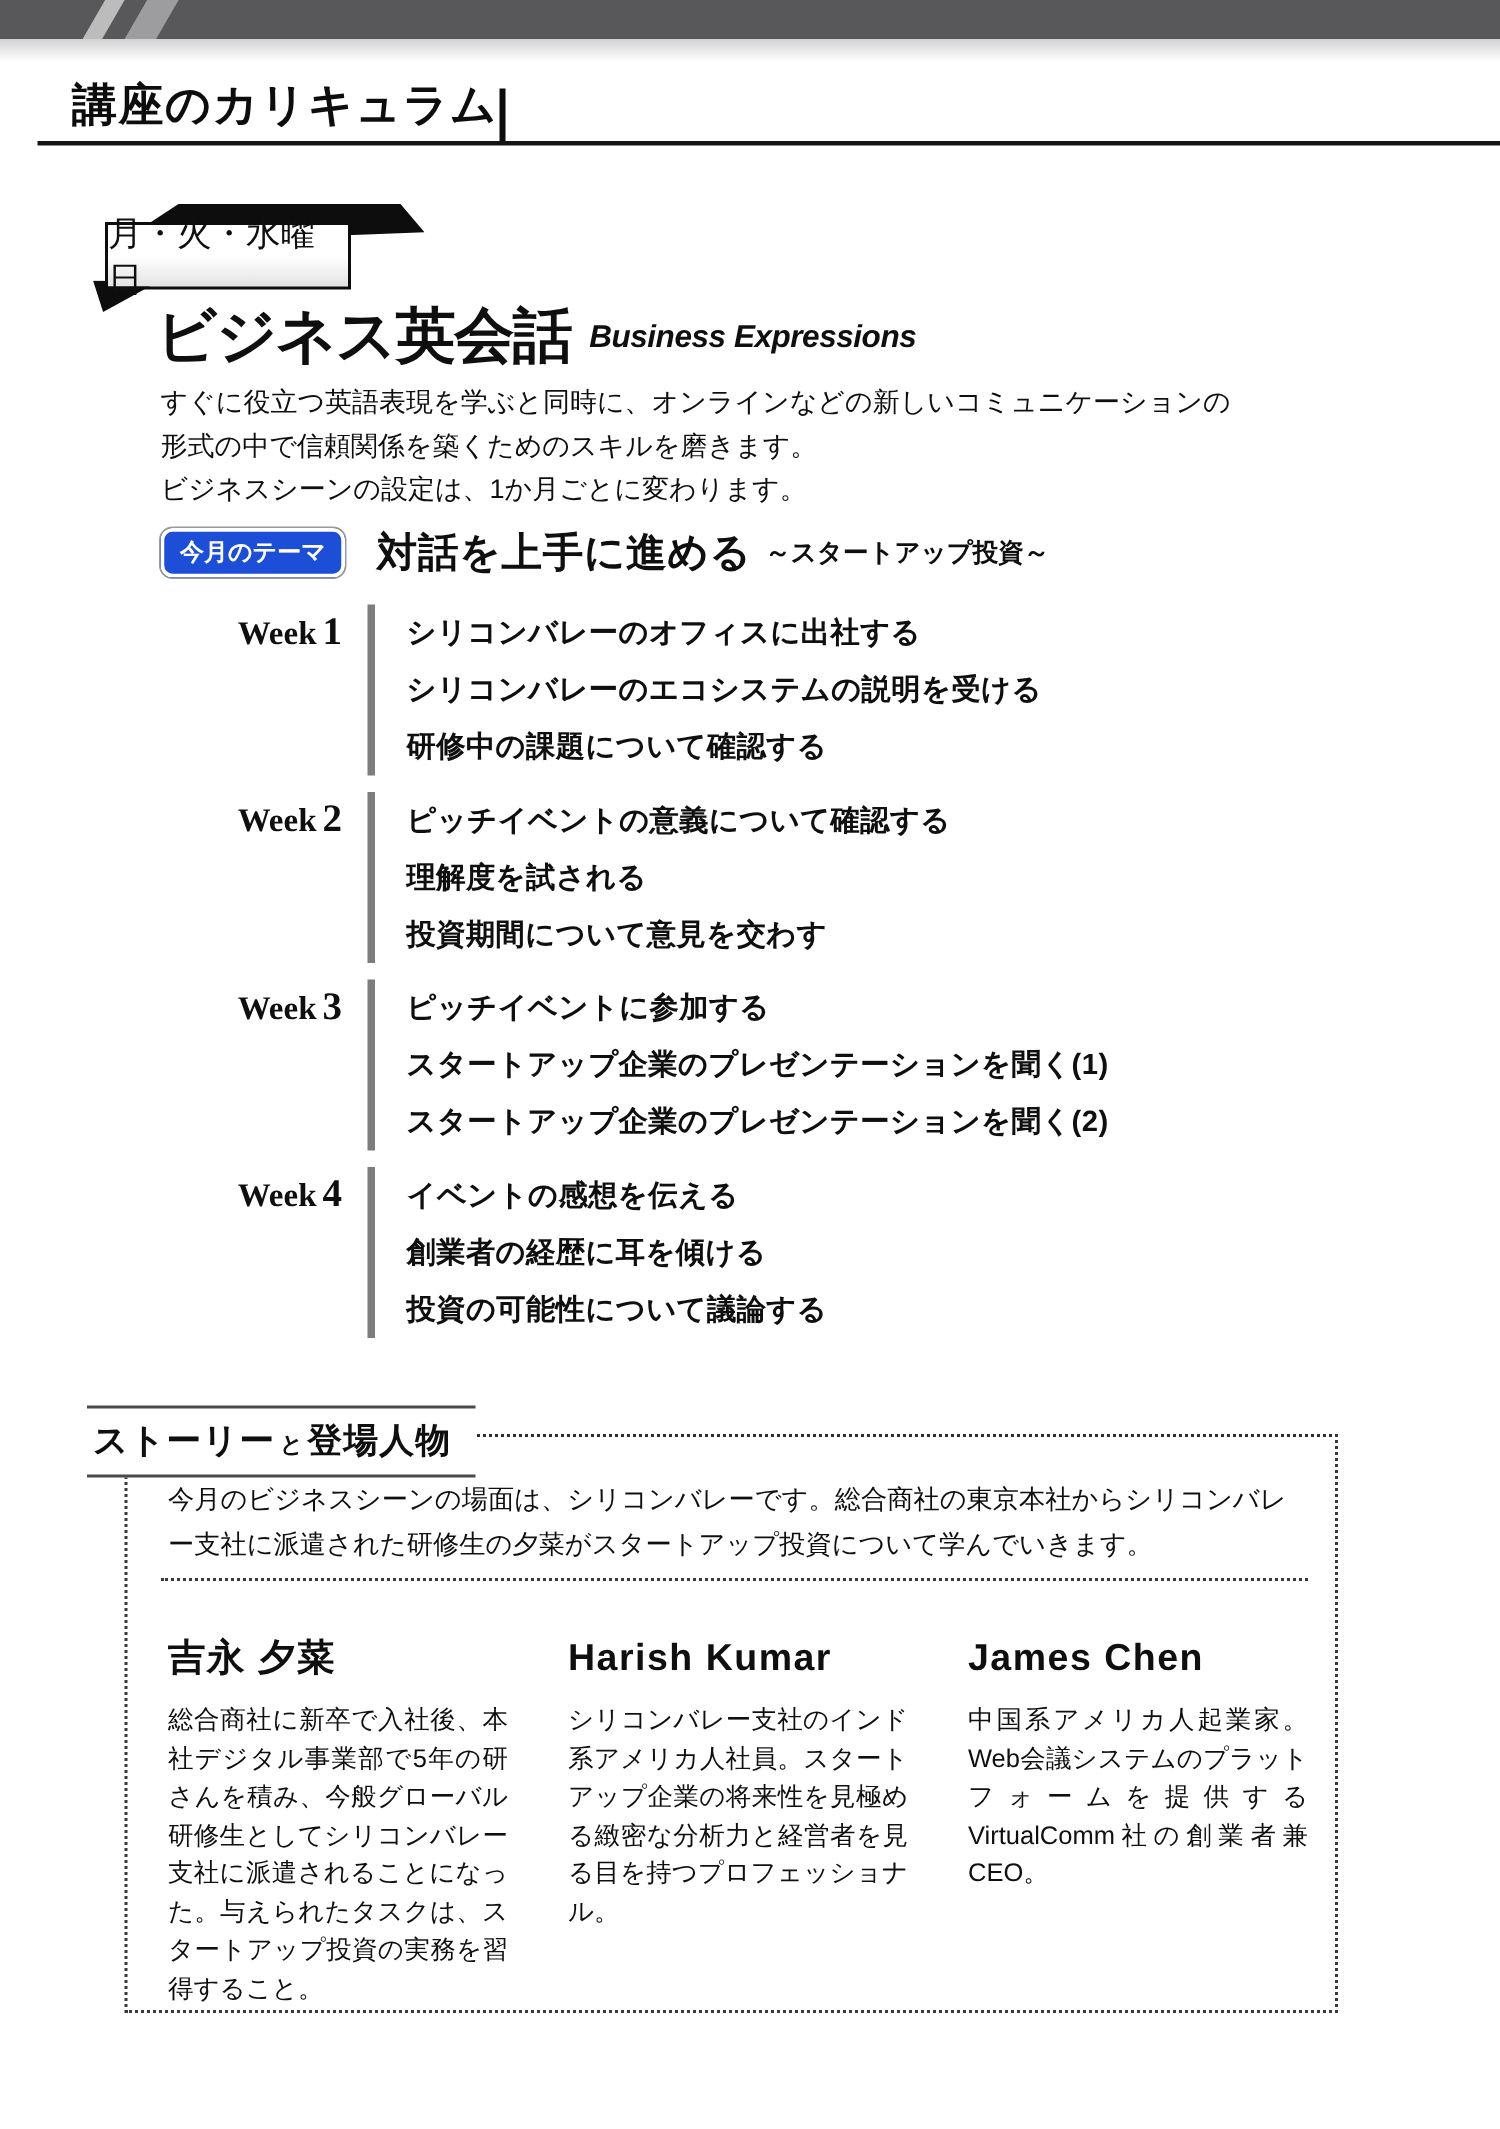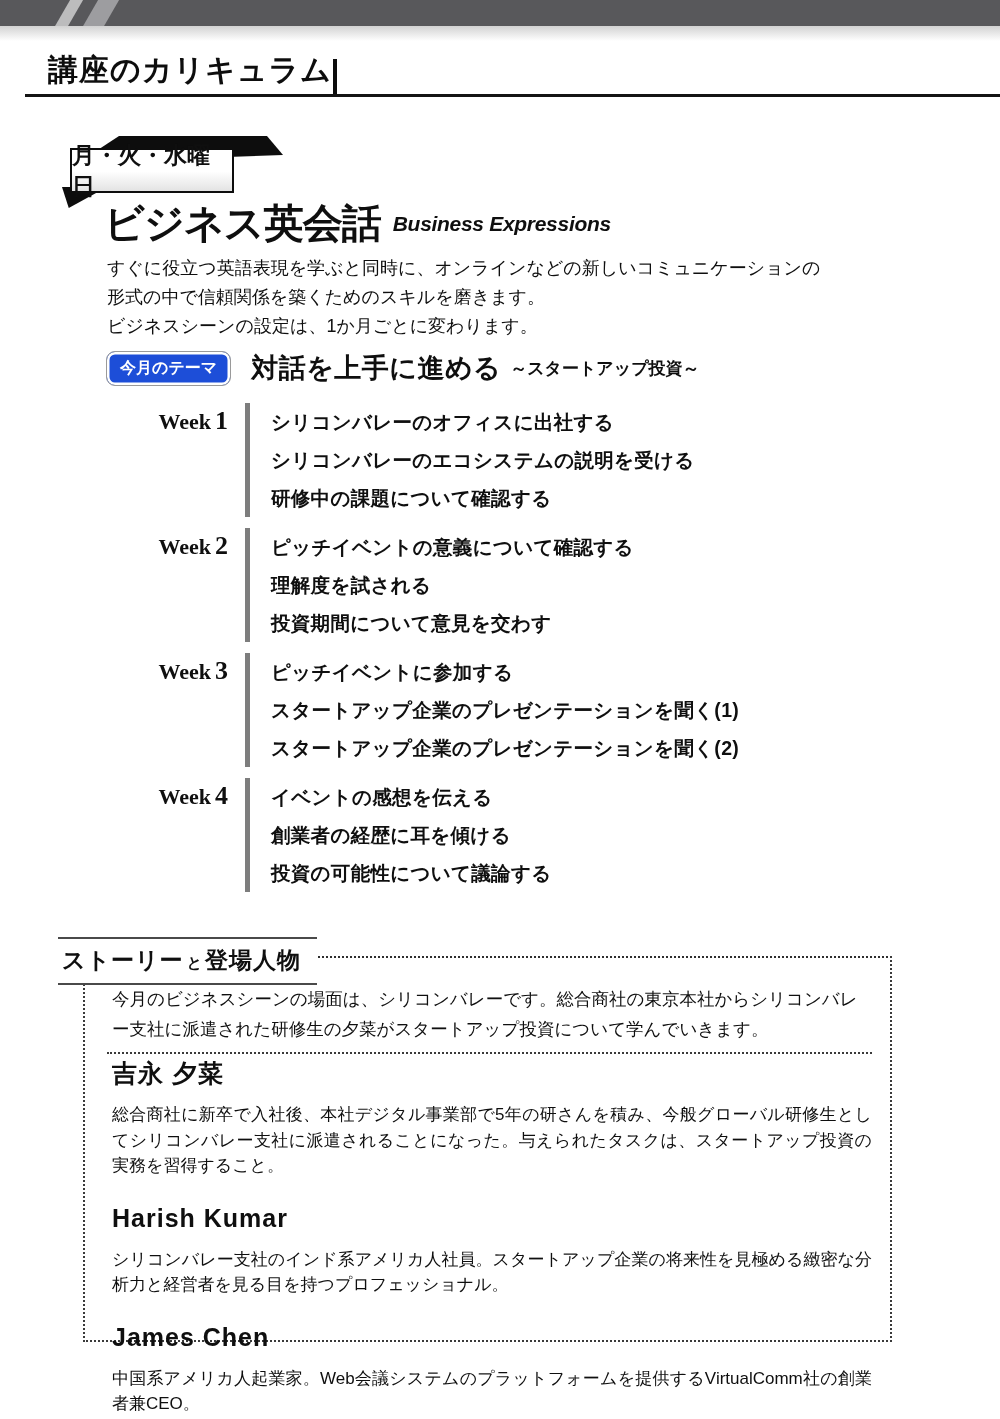--- a/index.html
+++ b/index.html
@@ -20,21 +20,21 @@
   .header-tick{position:absolute;left:333px;top:59px;width:4px;height:37px;background:#0d0d0d;}
   .header-rule{position:absolute;left:25px;right:0;top:94px;border-top:3px solid #141414;}
   
   .ribbon-fold-top{position:absolute;left:85px;top:136px;width:200px;height:21px;background:#0d0d0d;
     clip-path:polygon(1% 100%,17% 0,91% 0,99% 90%,71% 100%);z-index:1;}
   .ribbon-fold-bottom{position:absolute;left:62px;top:187px;width:45px;height:21px;background:#0d0d0d;
     clip-path:polygon(0 0,100% 0,15% 100%);z-index:1;}
   .ribbon-box{position:absolute;left:70px;top:148px;width:160px;height:41px;z-index:2;
     background:linear-gradient(180deg,#ffffff 0%,#ffffff 52%,#e3e3e3 100%);
     border:2.5px solid #0d0d0d;display:flex;align-items:center;justify-content:center;
-    font-size:23px;font-weight:700;}
+    font-size:23px;font-weight:400;}
   
   .course-title-row{position:absolute;left:104px;top:196px;white-space:nowrap;}
   .course-title{font-size:40px;font-weight:900;letter-spacing:-1px;}
   .course-subtitle{font-size:21px;font-style:italic;font-weight:600;margin-left:12px;
     vertical-align:6px;letter-spacing:-0.3px;}
   .course-desc{position:absolute;left:107px;top:254px;font-size:18px;line-height:29px;font-weight:500;}
   
   .theme-row{position:absolute;left:106px;top:350px;display:flex;align-items:center;white-space:nowrap;}
   .theme-badge{background:#1d4ed8;color:#ffffff;font-size:16px;font-weight:600;
     padding:6px 13px;border-radius:9px;border:1.5px solid #9a9a9a;
@@ -53,21 +53,21 @@
   .story-label{position:absolute;left:58px;top:937px;z-index:3;background:#ffffff;
     border-top:2px solid #4a4a4a;border-bottom:2px solid #4a4a4a;
     padding:6px 16px 7px 4px;white-space:nowrap;font-weight:600;}
   .story-label .big{font-size:23px;letter-spacing:1px;}
   .story-label .small{font-size:15px;margin:0 3px;}
   .story-topdots{position:absolute;left:310px;width:578px;top:956px;border-top:2.5px dotted #2e2e2e;}
   .story-box{position:absolute;left:83px;top:956px;width:805px;height:384px;
     border-left:2px dotted #3a3a3a;border-right:2px dotted #3a3a3a;border-bottom:2px dotted #3a3a3a;}
   .story-intro{margin:28px 20px 0 27px;font-size:17.5px;line-height:30px;font-weight:500;}
   .story-sep{margin:8px 18px 0 22px;border-top:2px dotted #3a3a3a;}
-  .chars{display:flex;margin:4px 18px 0 27px;gap:24px;flex-direction:column;}
+  .chars{display:flex;margin:36px 18px 0 27px;gap:40px;}
   .char{flex:1;min-width:0;}
   .char-name{font-size:25px;font-weight:600;letter-spacing:1px;margin-bottom:14px;line-height:30px;}
   .char-bio{font-size:17px;line-height:25.5px;font-weight:500;text-align:justify;
     text-justify:inter-character;}
 </style>
 </head>
 <body>
 
 <div class="page">
 

